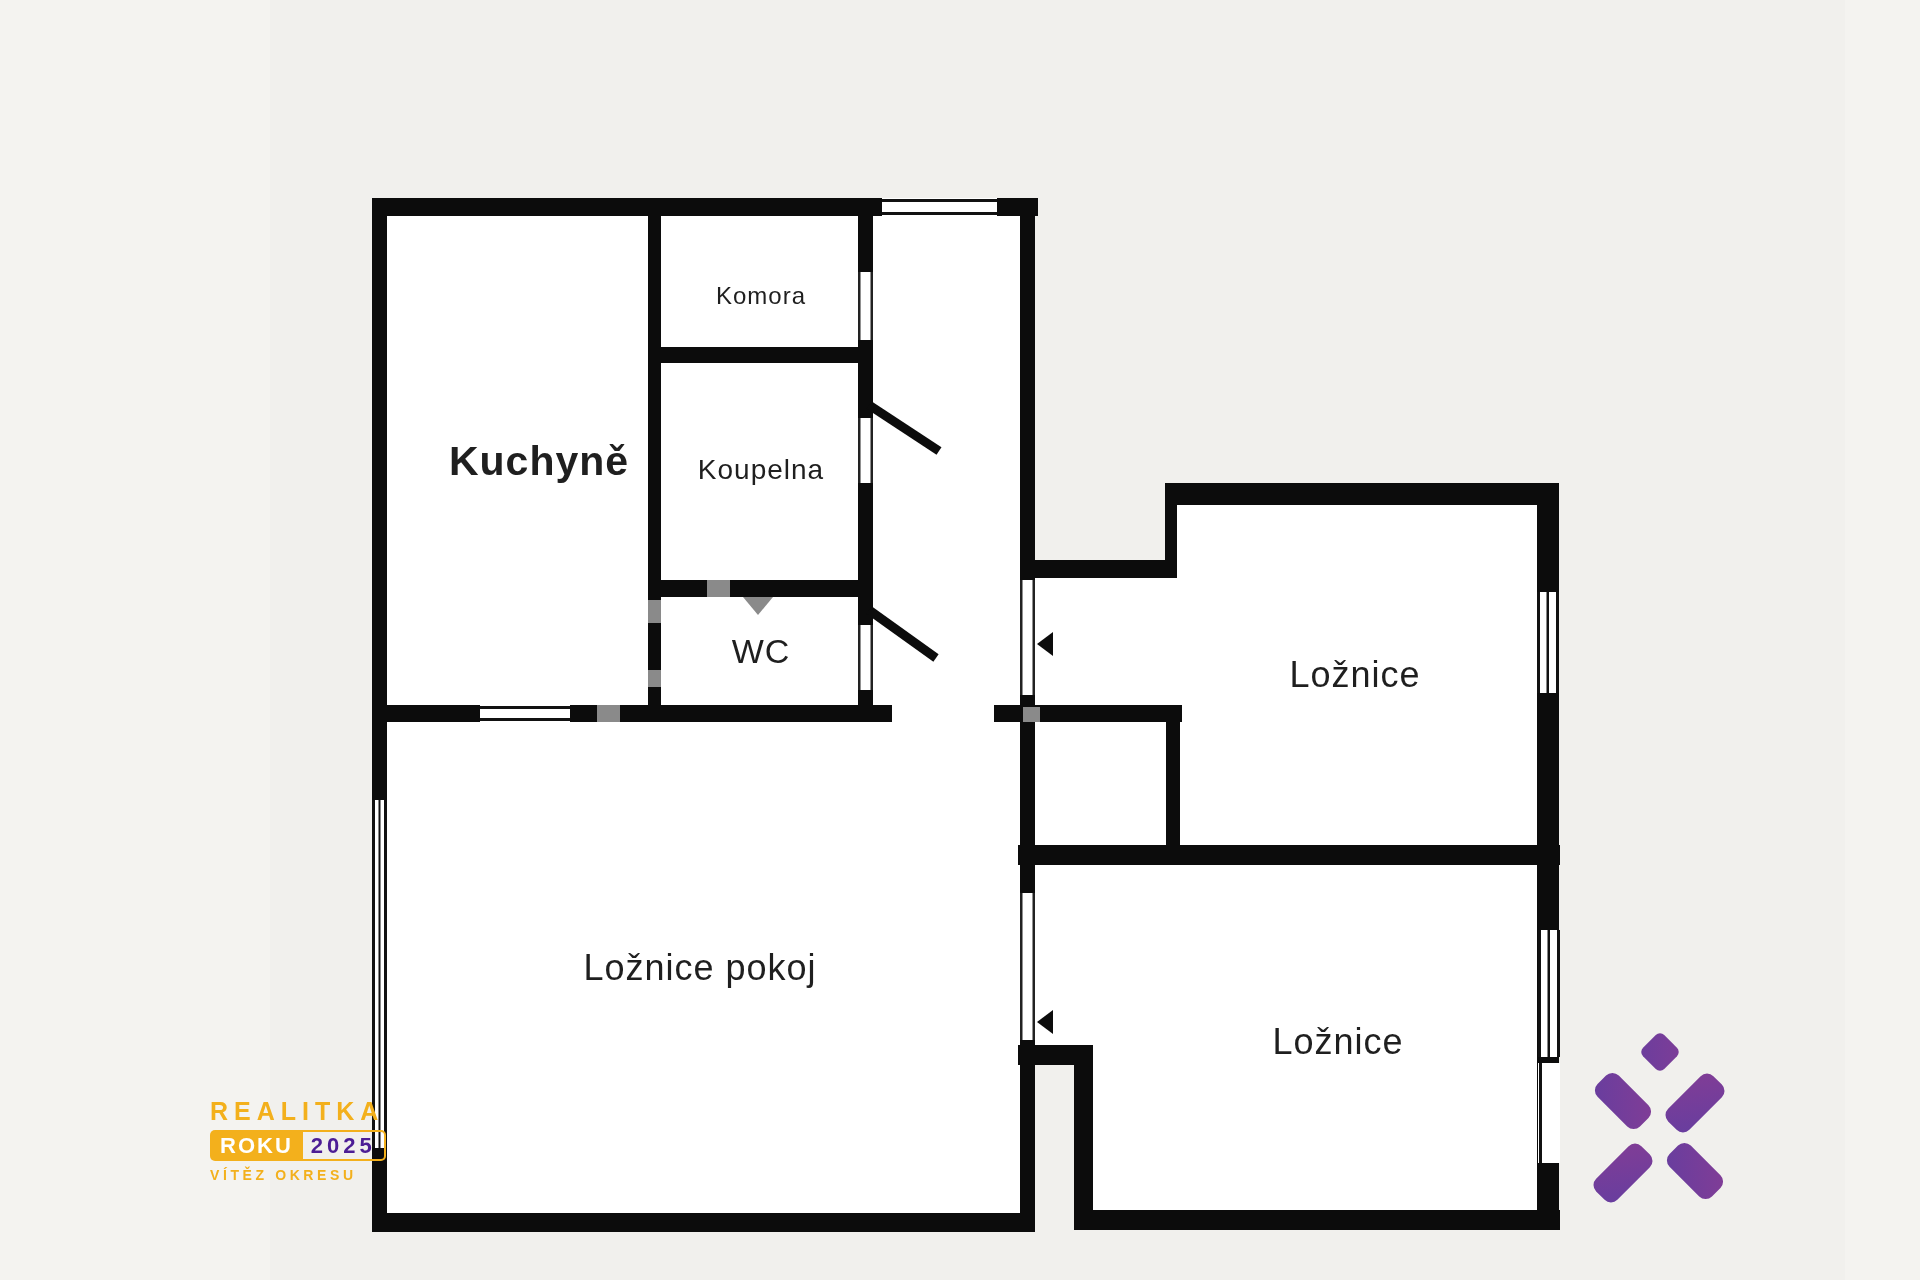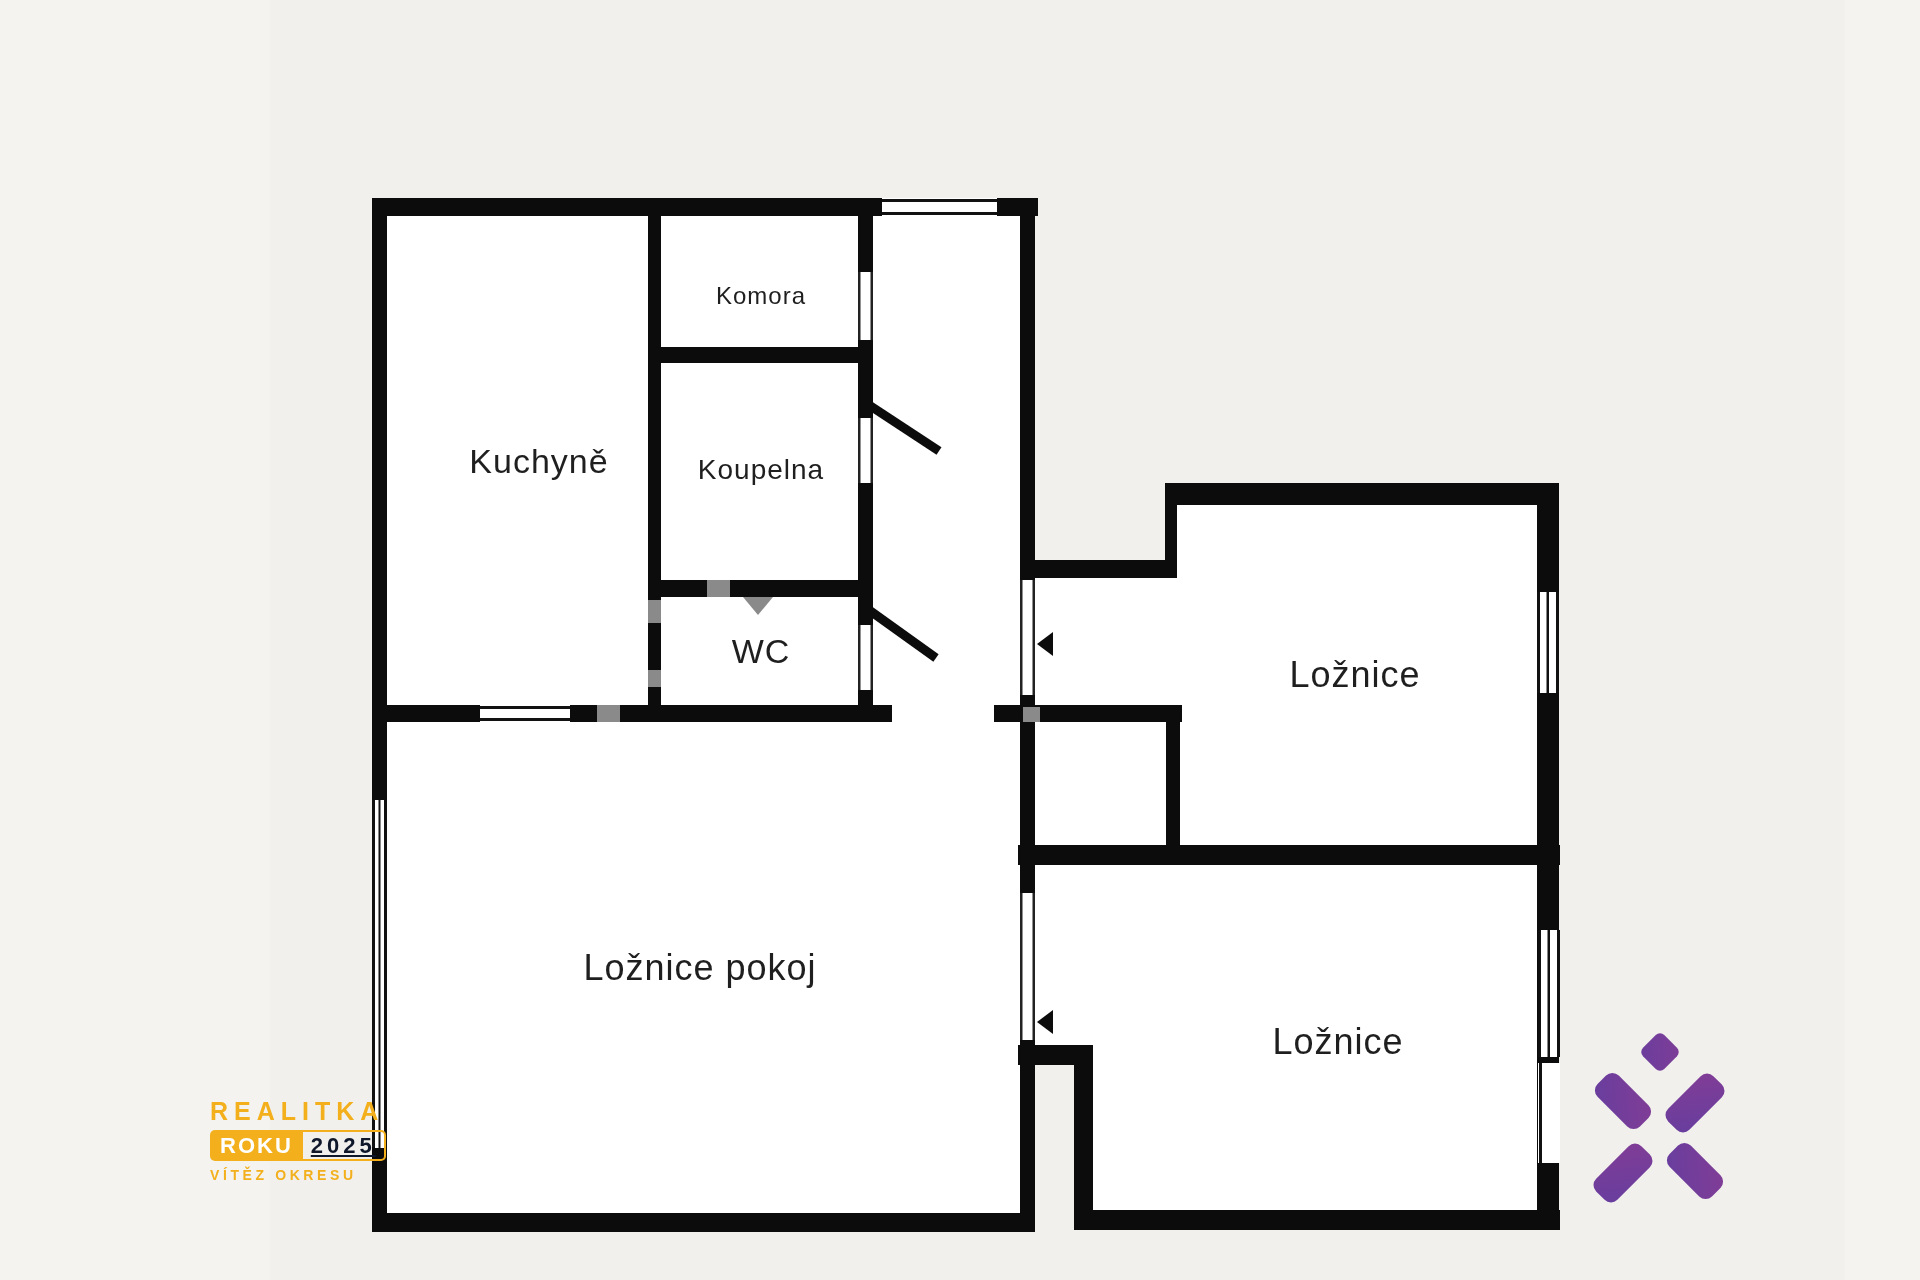--- a/index.html
+++ b/index.html
@@ -2,35 +2,35 @@
 <html><head>
 <meta charset="utf-8">
 <style>
   html,body{margin:0;padding:0;background:#f4f3f0;}
   .stage{position:relative;width:1920px;height:1280px;overflow:hidden;
          font-family:"Liberation Sans",sans-serif;background:#f4f3f0;}
   .photo-area{position:absolute;left:270px;top:0;width:1575px;height:1280px;background:#f1f0ed;}
   .plan-svg{position:absolute;left:0;top:0;width:1920px;height:1280px;}
   .room-label{position:absolute;transform:translate(-50%,-50%);color:#1f1f1f;
               white-space:nowrap;letter-spacing:1px;}
-  .lbl-kuchyne{left:539px;top:461px;font-size:34px;}
+  .lbl-kuchyne{left:539px;top:461px;font-size:41px;font-weight:bold;}
   .lbl-komora{left:761px;top:296px;font-size:24px;}
   .lbl-koupelna{left:761px;top:470px;font-size:28px;}
   .lbl-wc{left:761px;top:651px;font-size:34px;}
   .lbl-obyvaci{left:700px;top:968px;font-size:36px;}
   .lbl-loznice1{left:1355px;top:675px;font-size:36px;}
   .lbl-loznice2{left:1338px;top:1042px;font-size:36px;}
   .award{position:absolute;left:210px;top:1099px;z-index:5;color:#f3b01c;font-weight:bold;}
   .award-l1{font-size:25px;letter-spacing:6px;line-height:1;}
   .award-row{display:flex;align-items:stretch;margin-top:6px;height:31px;}
   .award-roku{background:#f3b01c;color:#ffffff;font-size:22px;letter-spacing:2px;
               border-radius:5px 0 0 5px;padding:0 10px;display:flex;align-items:center;}
   .award-year{border:2px solid #f3b01c;border-left:none;border-radius:0 5px 5px 0;
-              color:#0f172a;font-size:22px;letter-spacing:4px;padding:0 8px;
-              display:flex;align-items:center;text-decoration:underline;}
+              color:#4c1d95;font-size:22px;letter-spacing:4px;padding:0 8px;
+              display:flex;align-items:center;}
   .award-l3{font-size:14px;letter-spacing:3.6px;margin-top:7px;line-height:1;}
   .brand-svg{position:absolute;left:1586px;top:1026px;z-index:5;}
 </style>
 </head>
 <body>
 
 <div class="stage">
   <div class="photo-area"></div>
 
   <svg class="plan-svg" viewBox="0 0 1920 1280">

